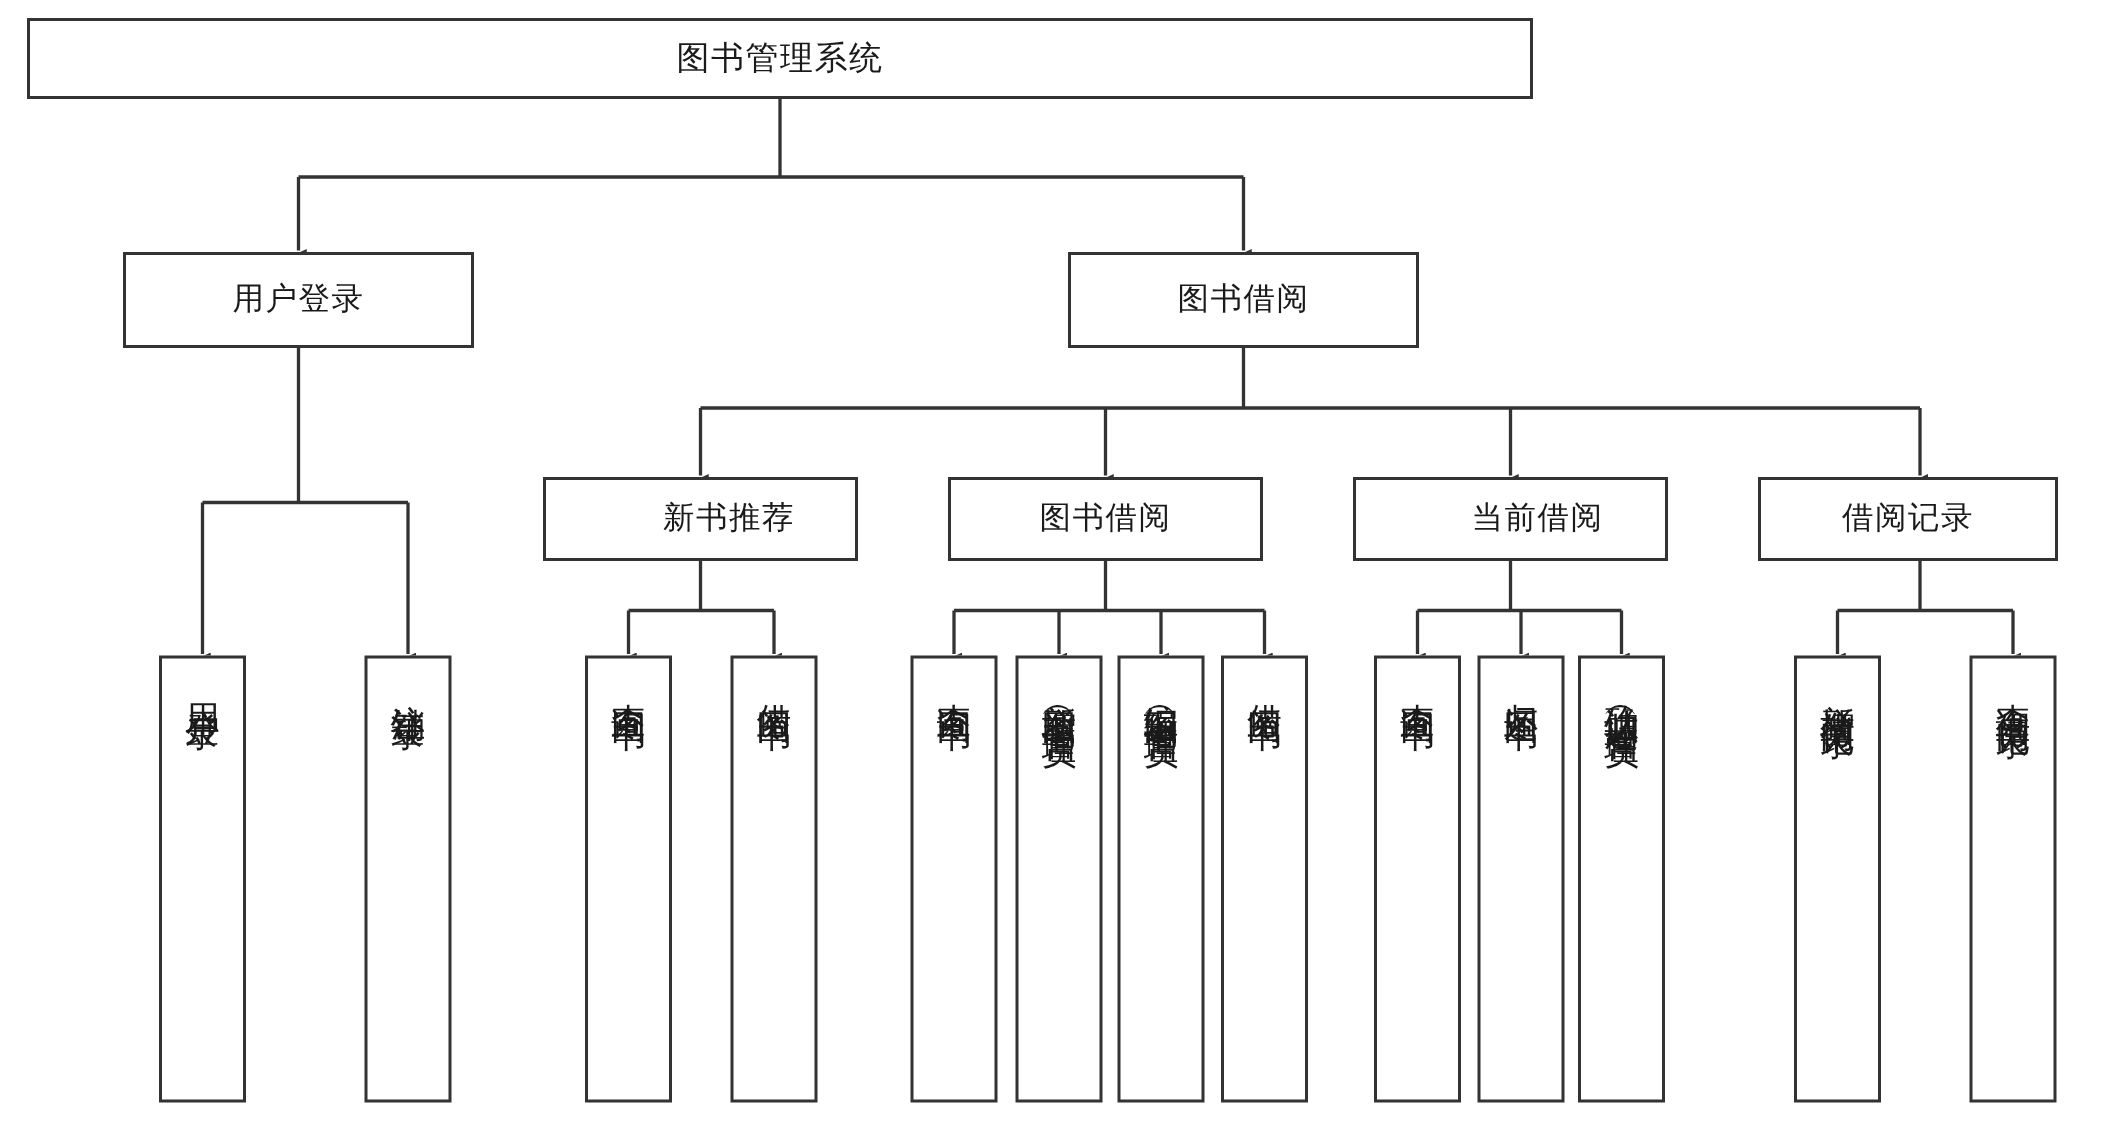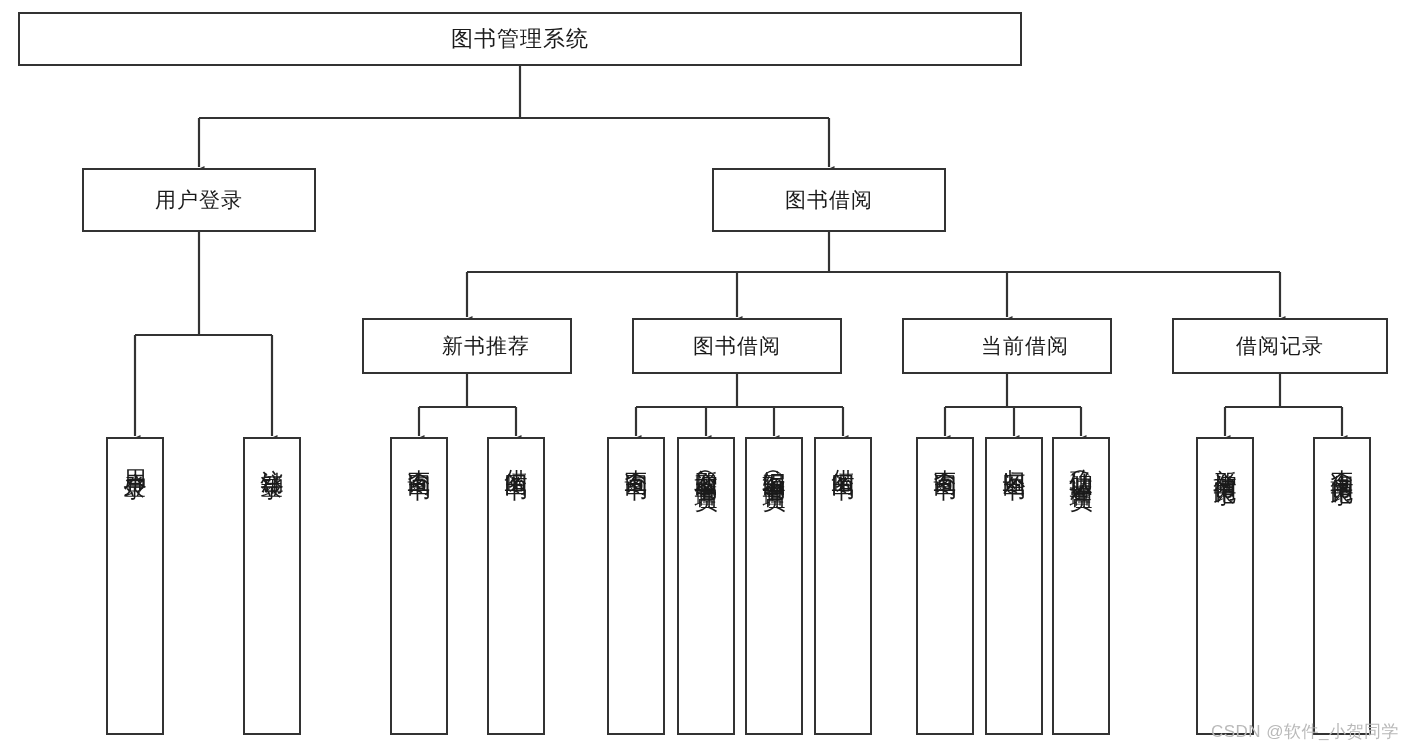--- a/index.html
+++ b/index.html
@@ -128,21 +128,21 @@
       </div>
       <div class="node h" style="left: 362px; top: 318px; width: 210px; height: 56px; border-color: rgb(51, 51, 51); background: rgb(255, 255, 255);">
         <span class="label" style="color: rgb(26, 26, 26); margin-left: 38px;">新书推荐</span>
       </div>
       <div class="node h" style="left: 632px; top: 318px; width: 210px; height: 56px; border-color: rgb(51, 51, 51); background: rgb(255, 255, 255);">
         <span class="label" style="color: rgb(26, 26, 26);">图书借阅</span>
       </div>
       <div class="node h" style="left: 902px; top: 318px; width: 210px; height: 56px; border-color: rgb(51, 51, 51); background: rgb(255, 255, 255);">
         <span class="label" style="color: rgb(26, 26, 26); margin-left: 36px;">当前借阅</span>
       </div>
-      <div class="node h" style="left: 1172px; top: 318px; width: 216px; height: 56px; border-color: rgb(51, 51, 51); background: rgb(255, 255, 255);">
+      <div class="node h" style="left: 1172px; top: 318px; width: 200px; height: 56px; border-color: rgb(51, 51, 51); background: rgb(255, 255, 255);">
         <span class="label" style="color: rgb(26, 26, 26);">借阅记录</span>
       </div>
       <div class="node v" style="left: 106px; top: 437px; width: 58px; height: 298px; border-color: rgb(51, 51, 51); background: rgb(255, 255, 255);">
         <span class="label" style="color: rgb(26, 26, 26);">用户登录</span>
       </div>
       <div class="node v" style="left: 243px; top: 437px; width: 58px; height: 298px; border-color: rgb(51, 51, 51); background: rgb(255, 255, 255);">
         <span class="label" style="color: rgb(26, 26, 26);">注销登录</span>
       </div>
       <div class="node v" style="left: 390px; top: 437px; width: 58px; height: 298px; border-color: rgb(51, 51, 51); background: rgb(255, 255, 255);">
         <span class="label" style="color: rgb(26, 26, 26);">查询图书</span>
@@ -172,14 +172,13 @@
         <span class="label" style="color: rgb(26, 26, 26);">确认归还（管理员）</span>
       </div>
       <div class="node v" style="left: 1196px; top: 437px; width: 58px; height: 298px; border-color: rgb(51, 51, 51); background: rgb(255, 255, 255);">
         <span class="label" style="color: rgb(26, 26, 26);">新增借阅记录</span>
       </div>
       <div class="node v" style="left: 1313px; top: 437px; width: 58px; height: 298px; border-color: rgb(51, 51, 51); background: rgb(255, 255, 255);">
         <span class="label" style="color: rgb(26, 26, 26);">查询借阅记录</span>
       </div>
     </div>
 
-  <div class="watermark">CSDN @软件_小贺同学</div>
 </div>
 
 </body></html>

